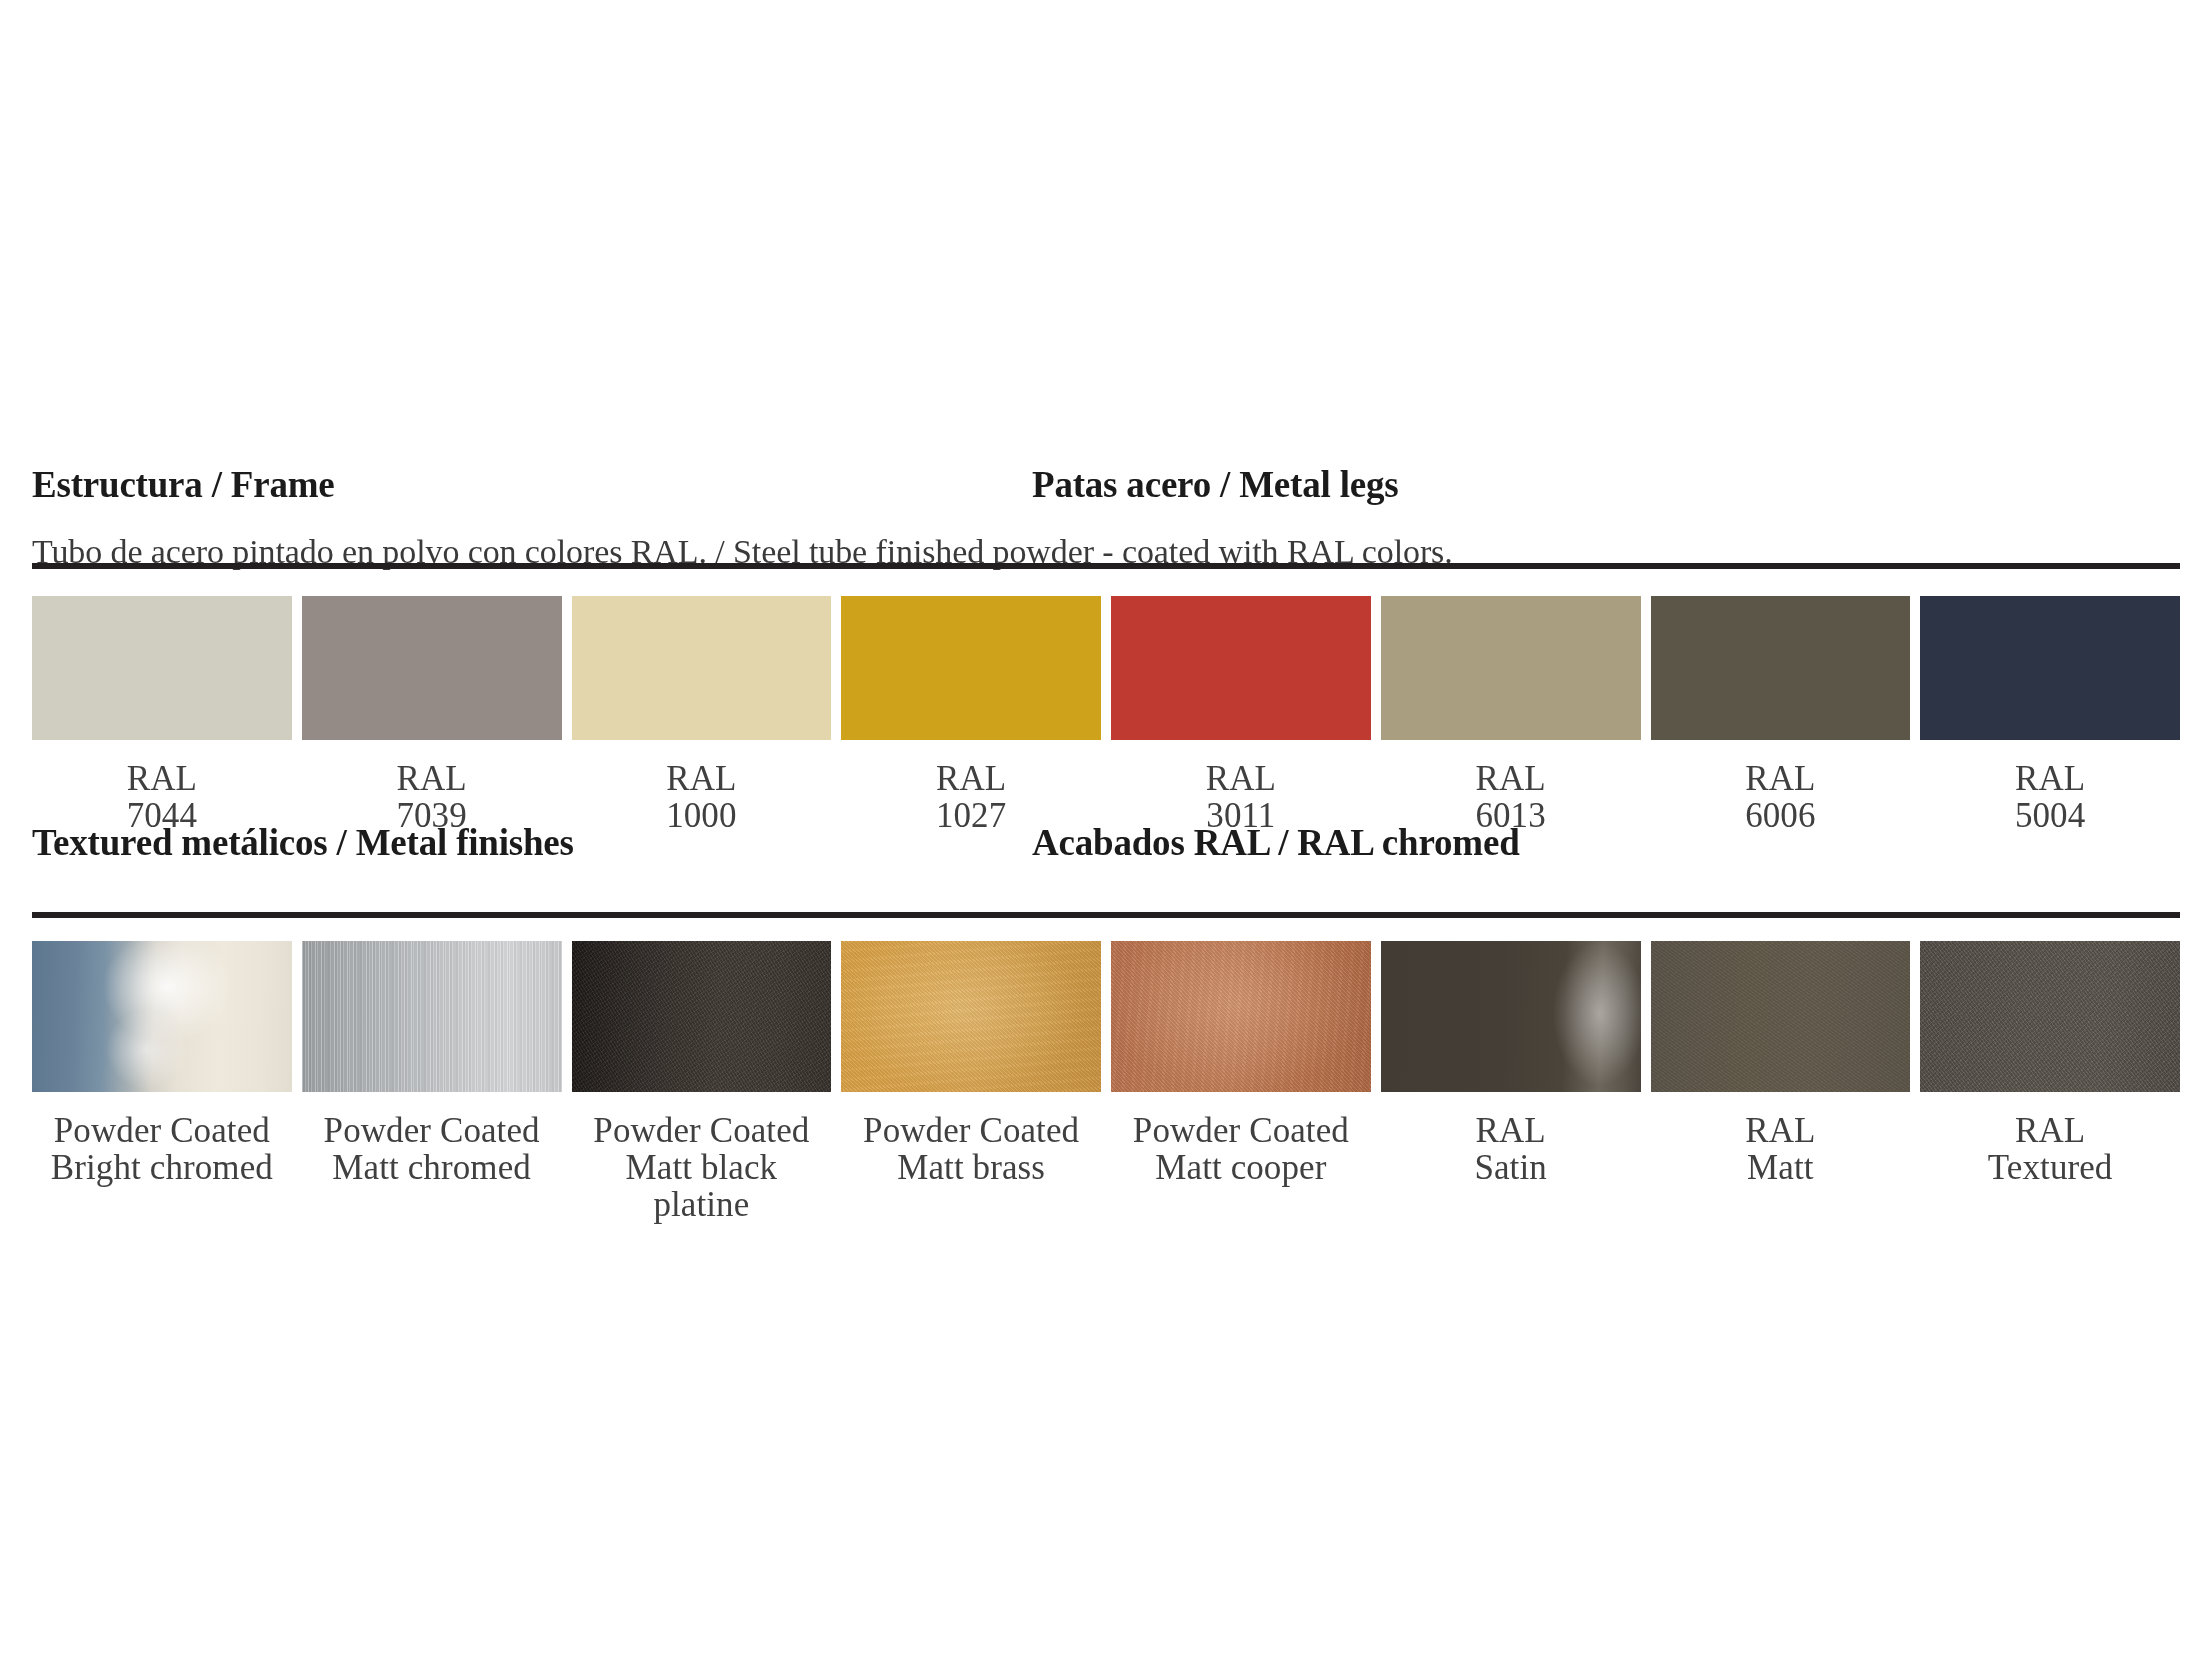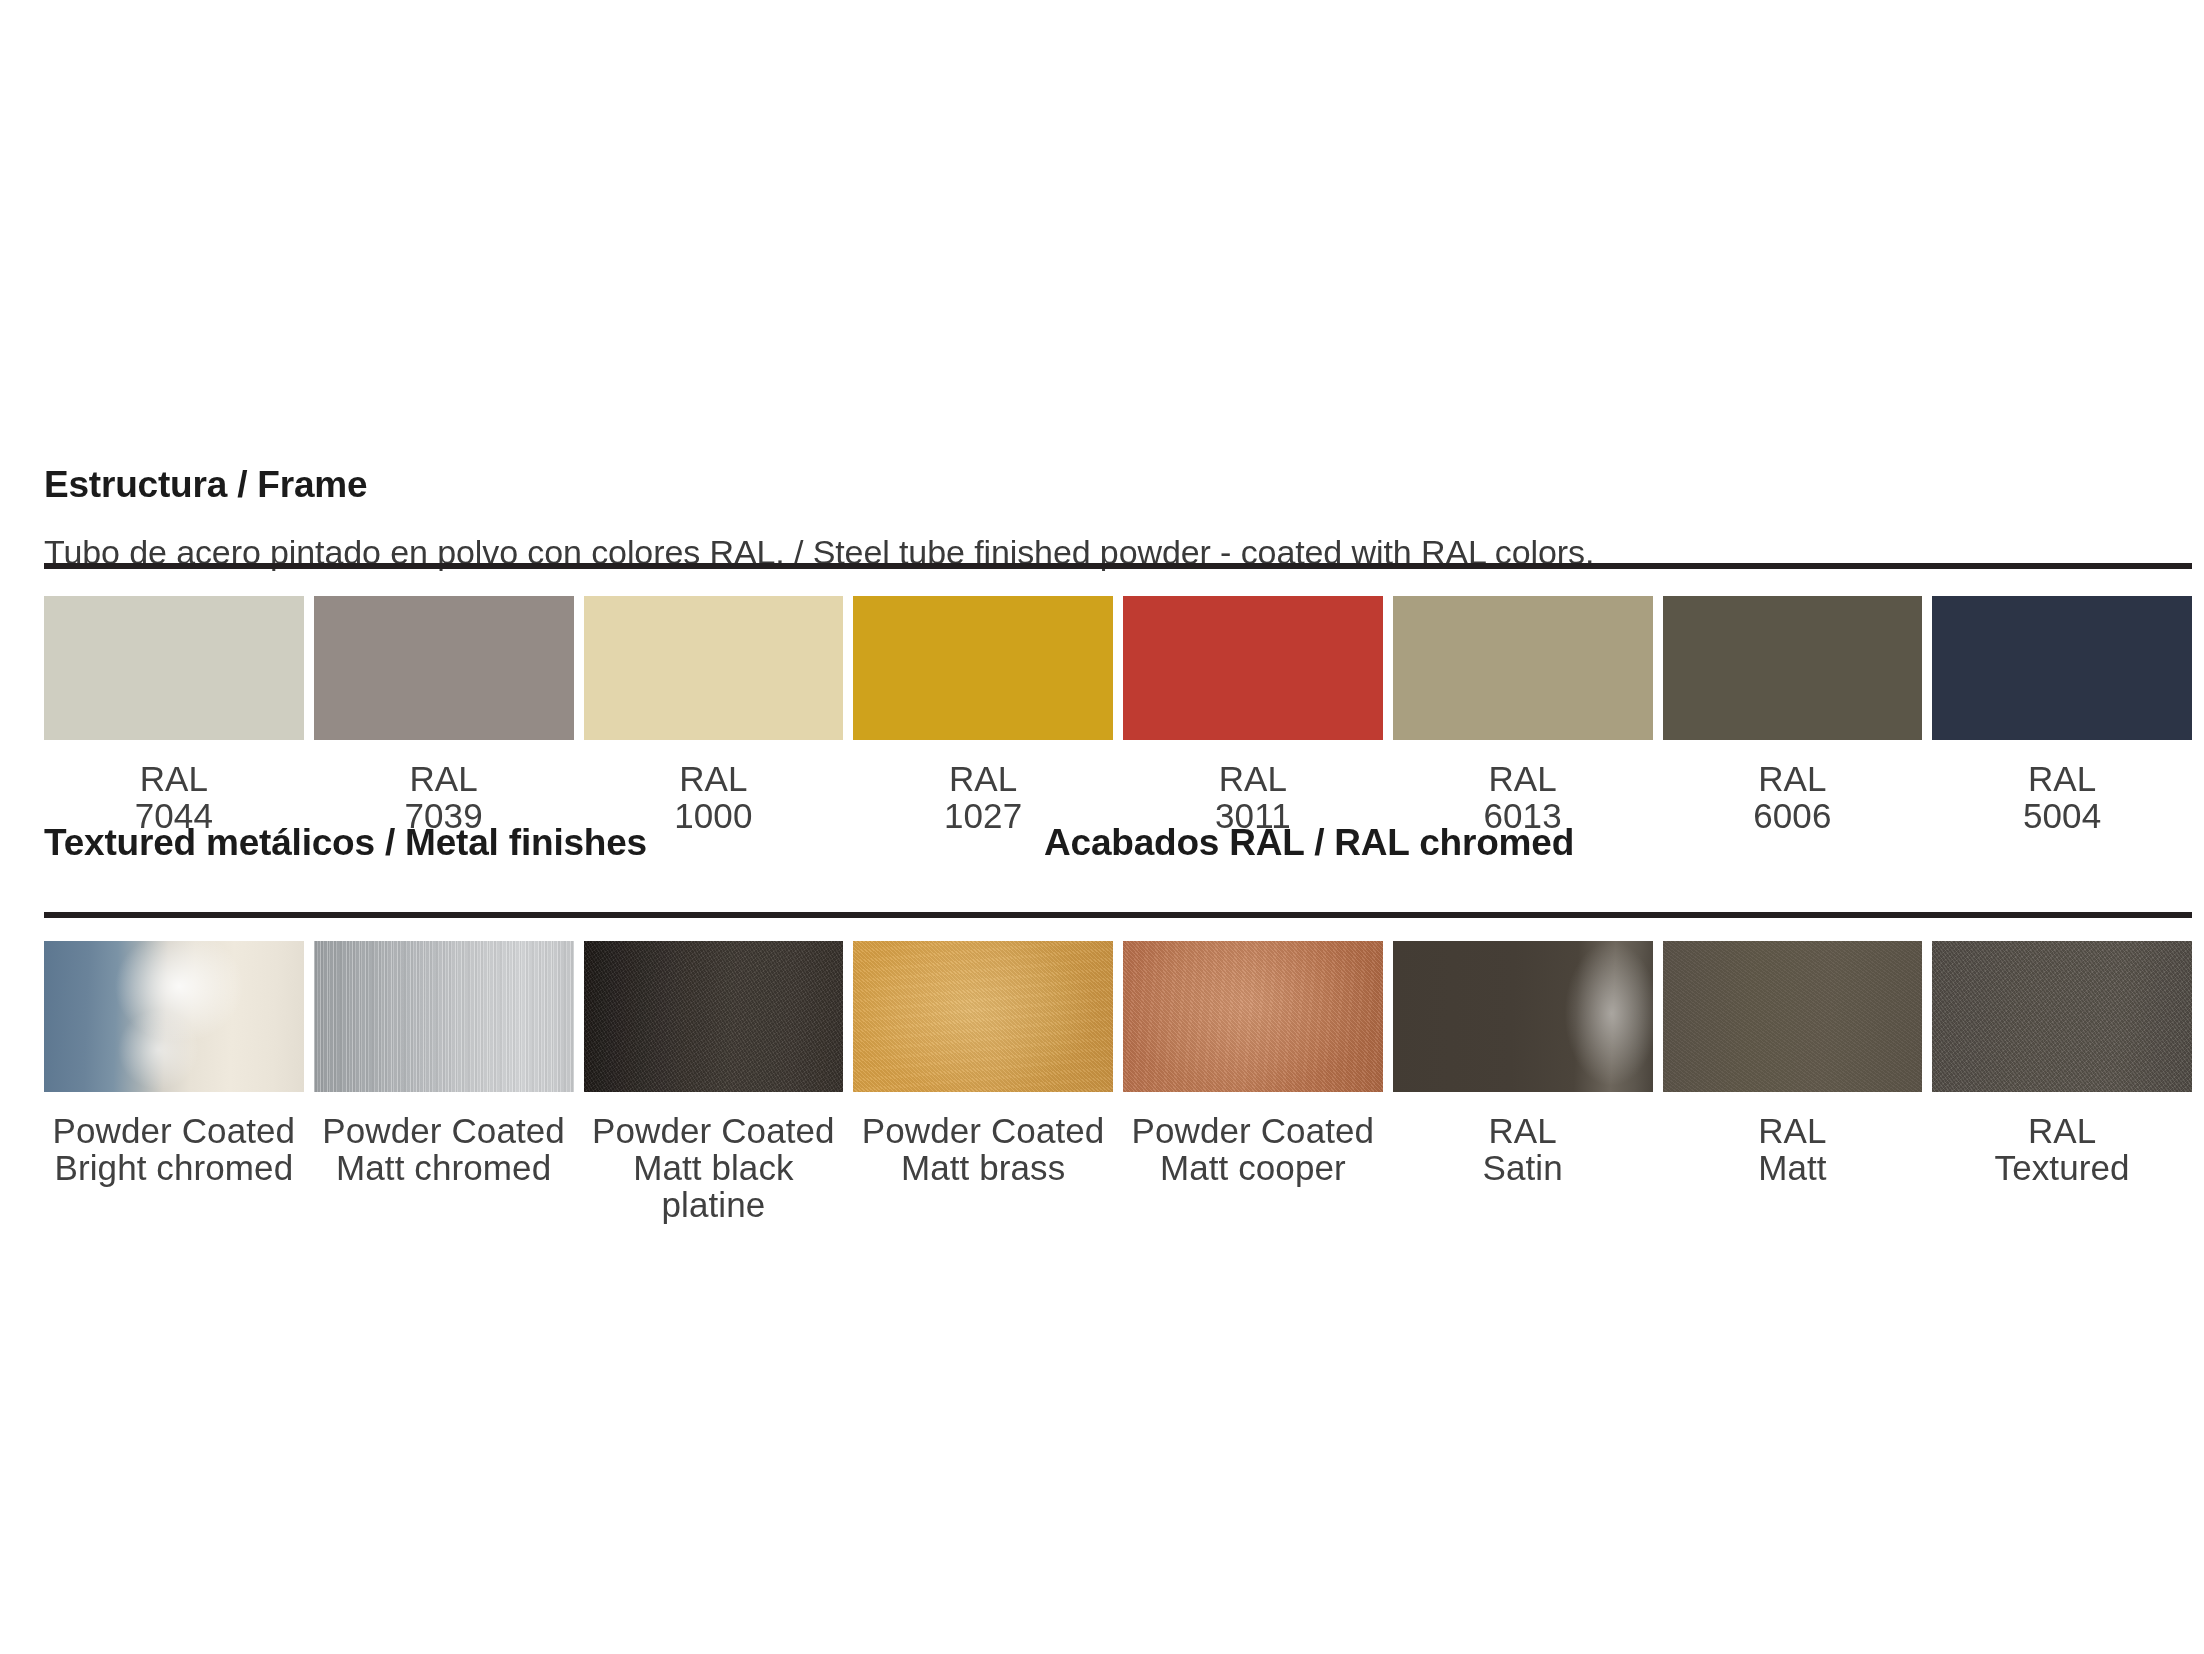--- a/index.html
+++ b/index.html
@@ -11,24 +11,25 @@
     width: 2205px;
     height: 1655px;
     font-family: "Liberation Sans", sans-serif;
     color: #231f20;
     position: relative;
     overflow: hidden;
   }
 
   .sheet {
     position: absolute;
-    left: 16px;
+    left: 4px;
     top: 0;
     width: 1772px;
     height: 1655px;
+    font-family: Liberation Serif, serif;
   }
 
   
   .section {
     position: absolute;
     left: 28px;
     width: 2148px;
   }
   #section-frame { top: 464px; }
 
@@ -185,20 +186,21 @@
 </style>
 </head>
 <body>
 
 <div class="sheet">
 
   <div class="section" id="section-frame">
 
     <div class="head-row">
       <div class="head-title left">Estructura / Frame</div>
+      <div class="head-title right">Patas acero / Metal legs</div>
     </div>
 
     <div class="head-sub">Tubo de acero pintado en polvo con colores RAL. / Steel tube finished powder - coated with RAL colors.</div>
 
     <div class="rule" id="rule-1"></div>
 
     <div class="swatch-grid grid-1" id="grid-frame">
         <div class="swatch-cell">
           <div class="chip" style="background: rgb(207, 206, 193);"></div>
           <div class="chip-label">RAL

